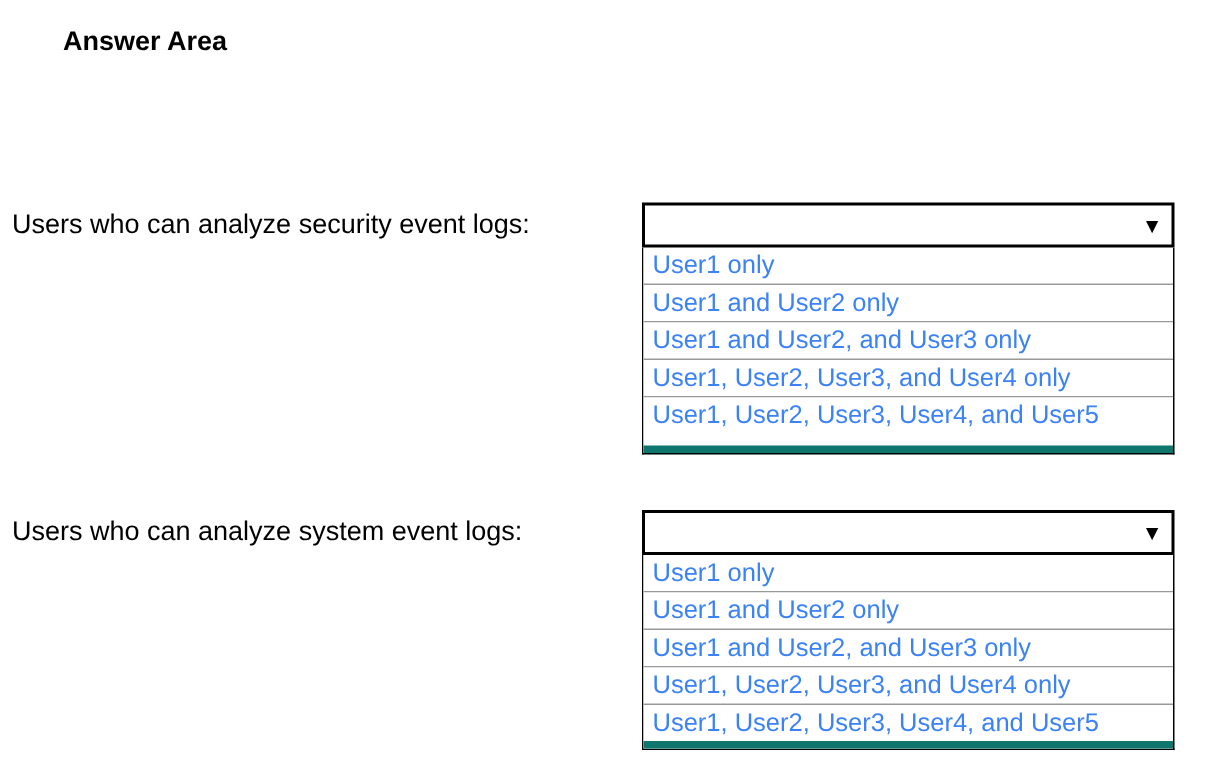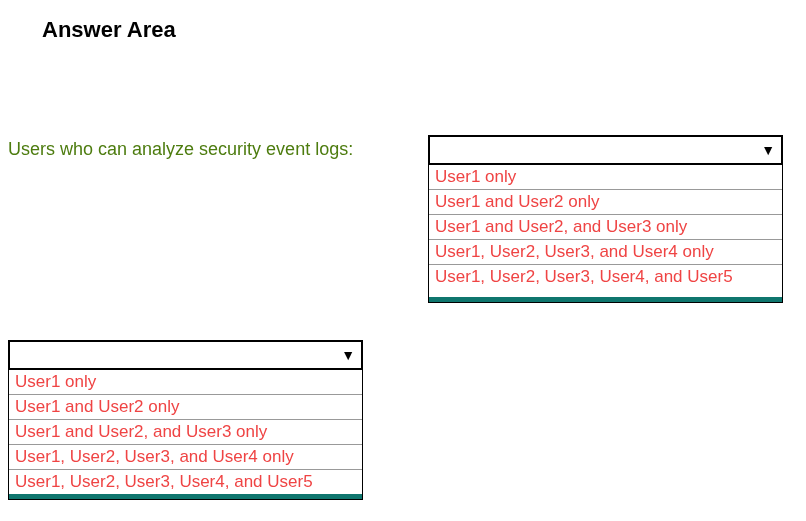--- a/index.html
+++ b/index.html
@@ -10,40 +10,40 @@
     body {
       font-family: Arial, sans-serif;
       background: #ffffff;
       width: 806px;
       height: 521px;
       padding: 12px;
       position: relative;
     }
     .heading {
       font-weight: bold;
-      font-size: 22px;
+      font-size: 18px;
       margin-left: 30px;
       margin-top: 5px;
     }
     .question-block {
       position: absolute;
       display: flex;
       align-items: flex-start;
     }
     .block1 {
       top: 135px;
       left: 8px;
     }
     .block2 {
       top: 340px;
       left: 8px;
     }
     .label-text {
       font-size: 18px;
-      color: #4d7c0f;
+      color: #000000;
       white-space: nowrap;
       padding-top: 4px;
     }
     .block1 .label-text {
       width: 420px;
     }
     .block2 .label-text {
       width: 420px;
     }
     .dropdown-wrap {
@@ -68,21 +68,21 @@
     }
     .options-list {
       width: 355px;
       border: 1px solid #000;
       border-top: none;
     }
     .option-item {
       font-size: 17px;
       padding: 2px 6px;
       border-bottom: 1px solid #999;
-      color: #ef4444;
+      color: #3b82f6;
       background: #fff;
       cursor: pointer;
     }
     .options-list .option-item:last-child {
       border-bottom: 5px solid #0f766e;
       padding-bottom: 10px;
     }
     .block2 .options-list .option-item:last-child {
       padding-bottom: 2px;
     }
@@ -102,20 +102,21 @@
       <div class="option-item">User1 only</div>
       <div class="option-item">User1 and User2 only</div>
       <div class="option-item">User1 and User2, and User3 only</div>
       <div class="option-item">User1, User2, User3, and User4 only</div>
       <div class="option-item">User1, User2, User3, User4, and User5</div>
     </div>
   </div>
 </div>
 
 <div class="question-block block2">
+  <div class="label-text">Users who can analyze system event logs:</div>
   <div class="dropdown-wrap">
     <div class="dropdown-select">
       <span class="arrow">▼</span>
     </div>
     <div class="options-list">
       <div class="option-item">User1 only</div>
       <div class="option-item">User1 and User2 only</div>
       <div class="option-item">User1 and User2, and User3 only</div>
       <div class="option-item">User1, User2, User3, and User4 only</div>
       <div class="option-item">User1, User2, User3, User4, and User5</div>

